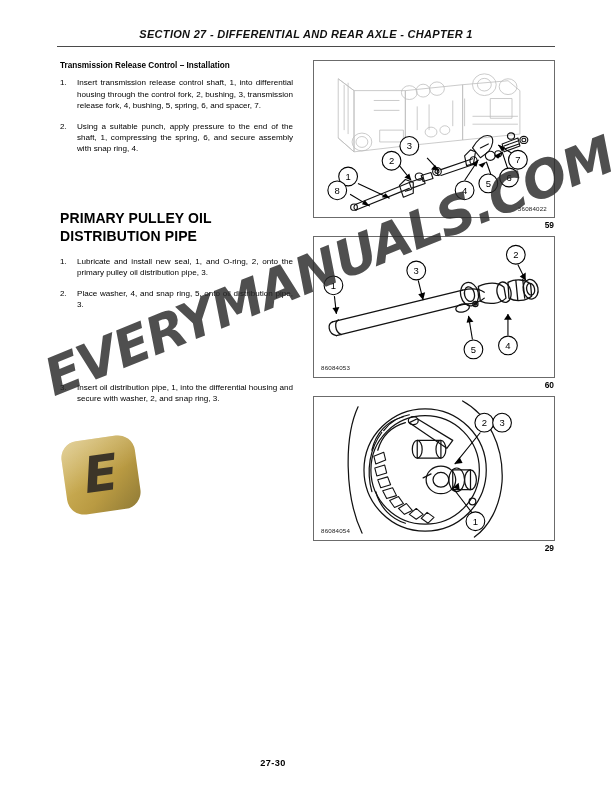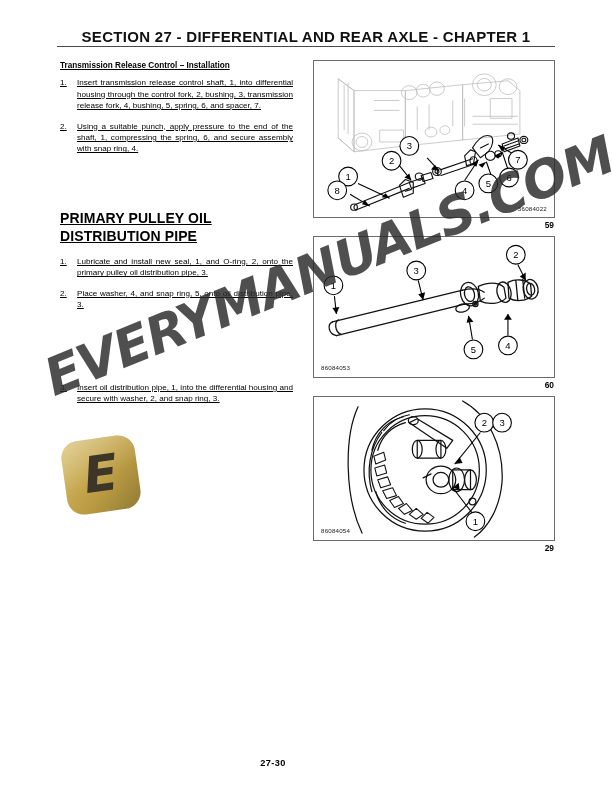--- a/index.html
+++ b/index.html
@@ -23,42 +23,42 @@
 
   
   .header {
     position: absolute;
     left: 57px;
     top: 28px;
     width: 498px;
     text-align: center;
   }
   .header-title {
-    font-size: 15px;
-    font-weight: bold;
+    font-size: 11px;
+    font-weight: bold;
+    font-style: italic;
     letter-spacing: 0.3px;
     color: #111;
     white-space: nowrap;
   }
   .header-rule {
     position: absolute;
     left: 57px;
     top: 46px;
     width: 498px;
     height: 0;
     border-top: 1.6px solid #4a4a4a;
   }
 
   
   .col-left {
     position: absolute;
     left: 60px;
     top: 60px;
     width: 233px;
-    text-decoration: underline;
   }
   .col-right {
     position: absolute;
     left: 313px;
     top: 60px;
     width: 242px;
   }
 
   
   .heading-bold {

